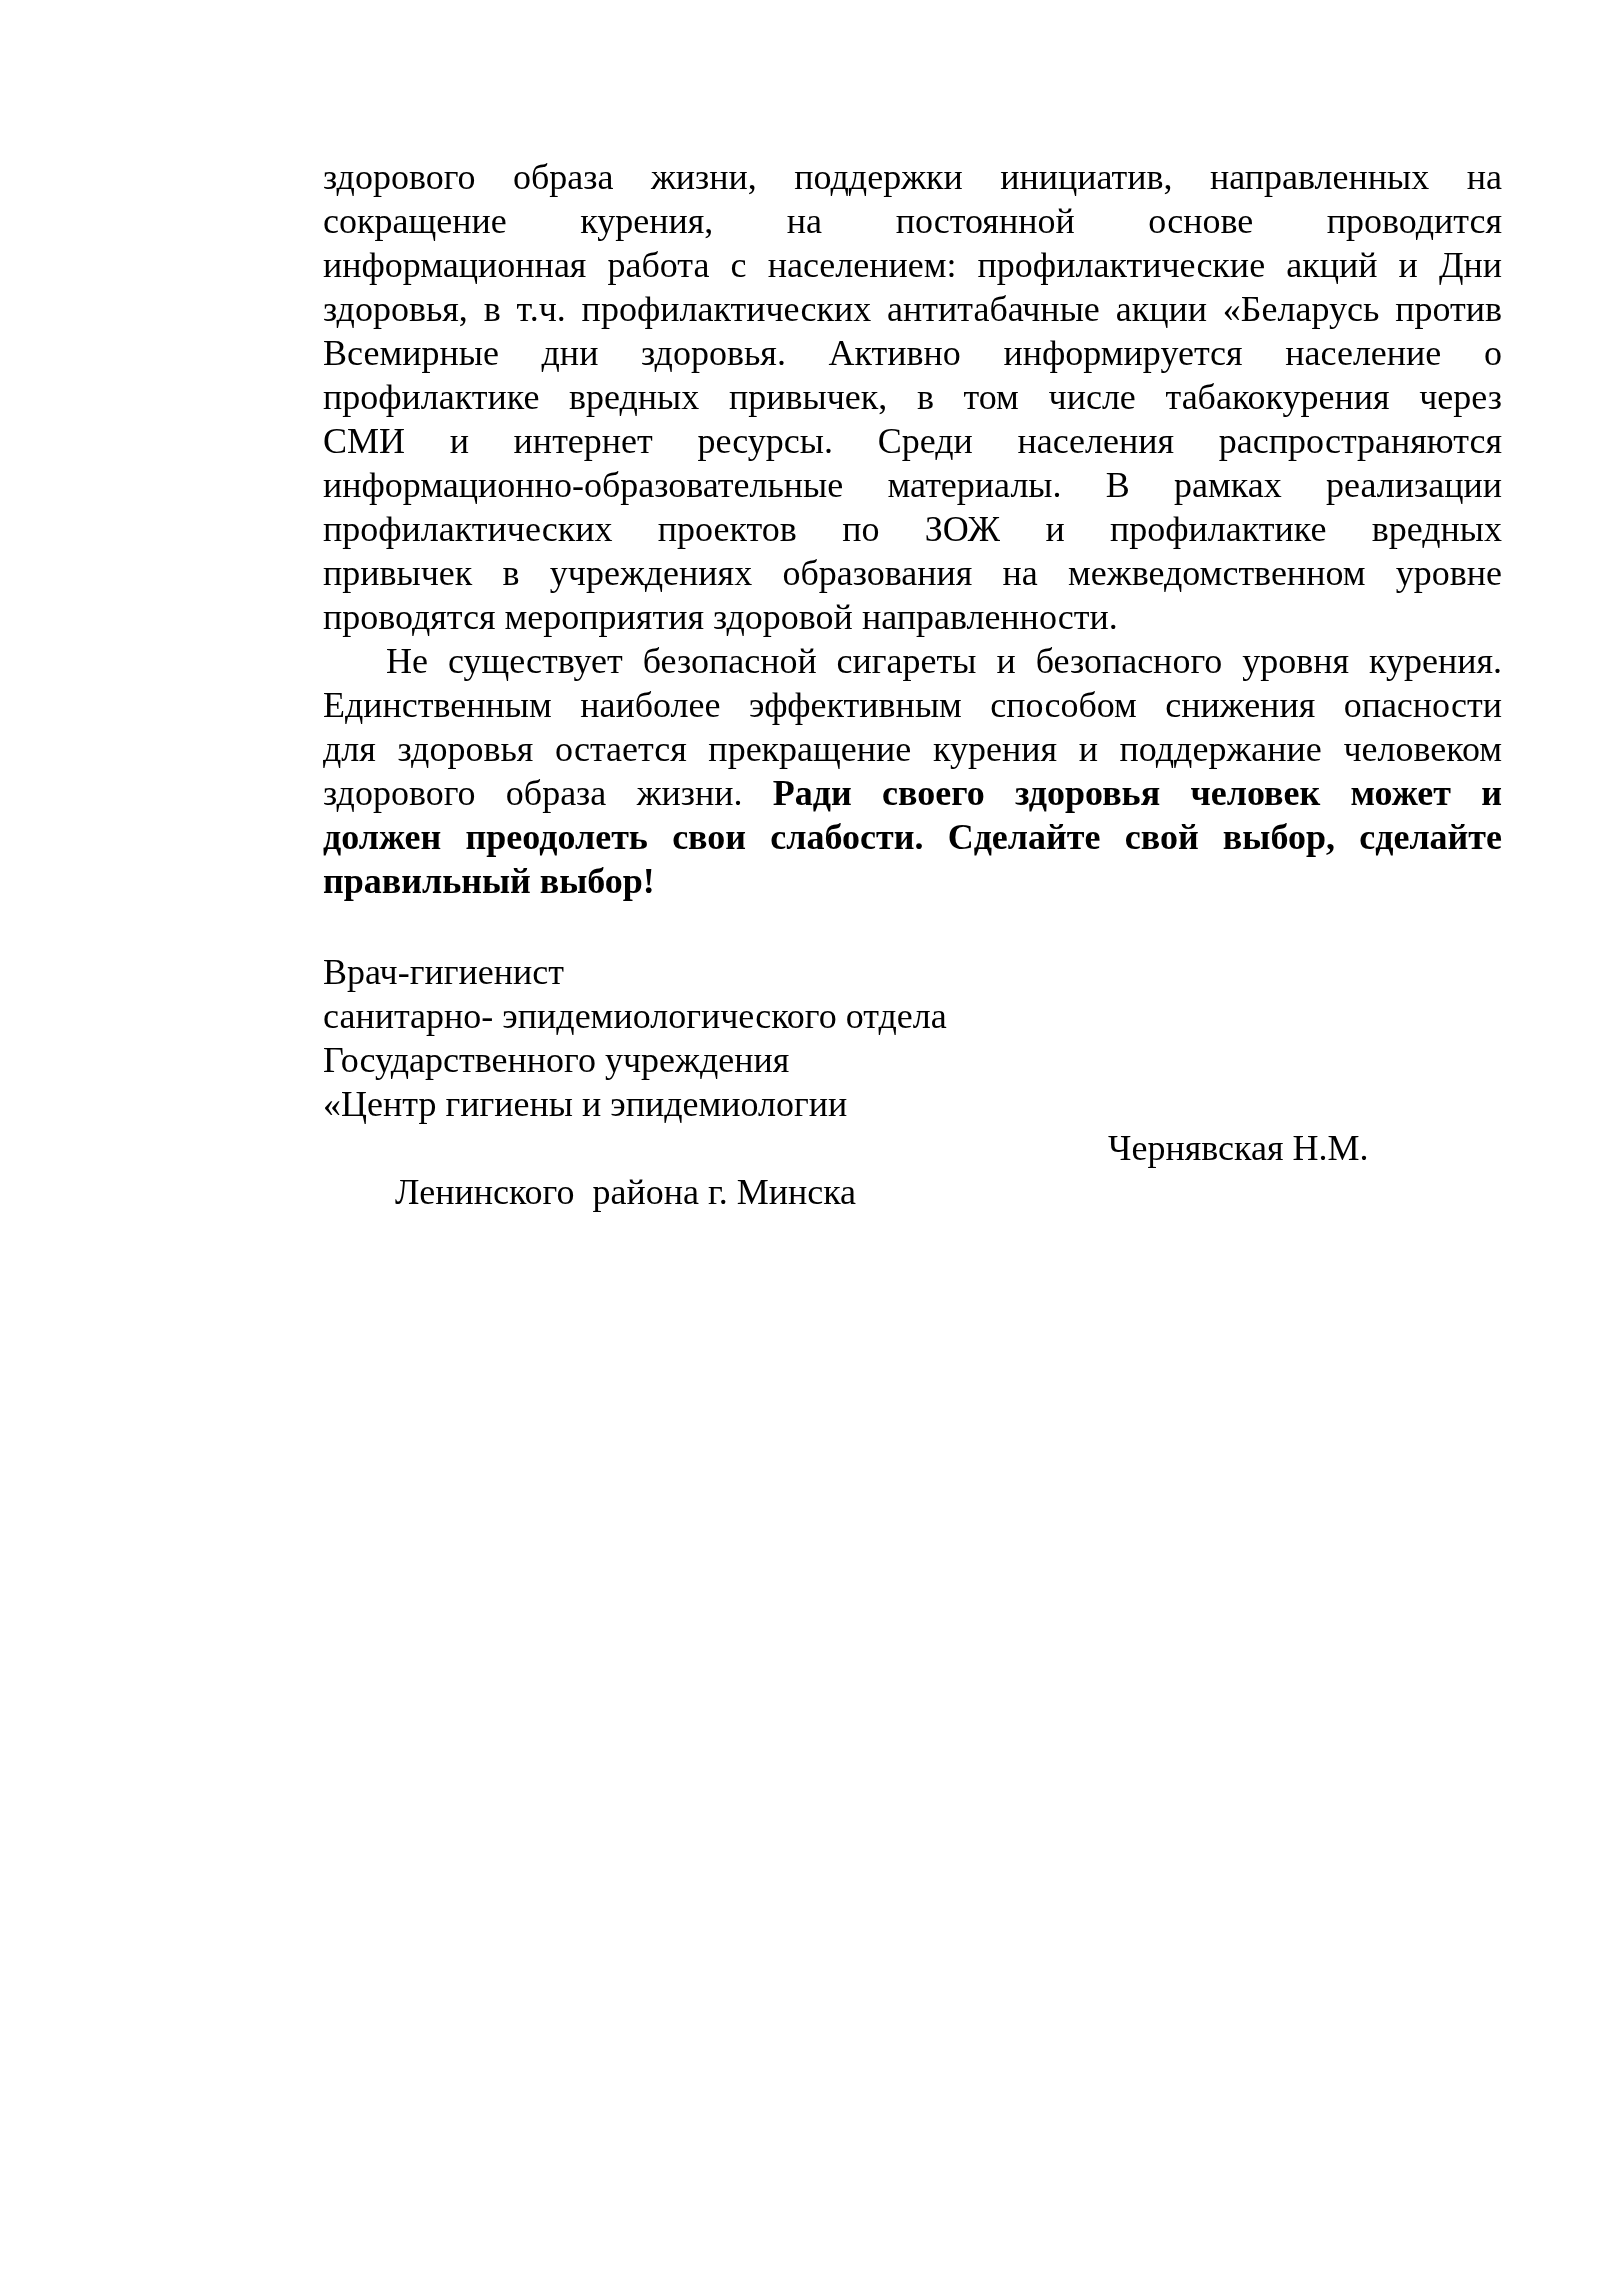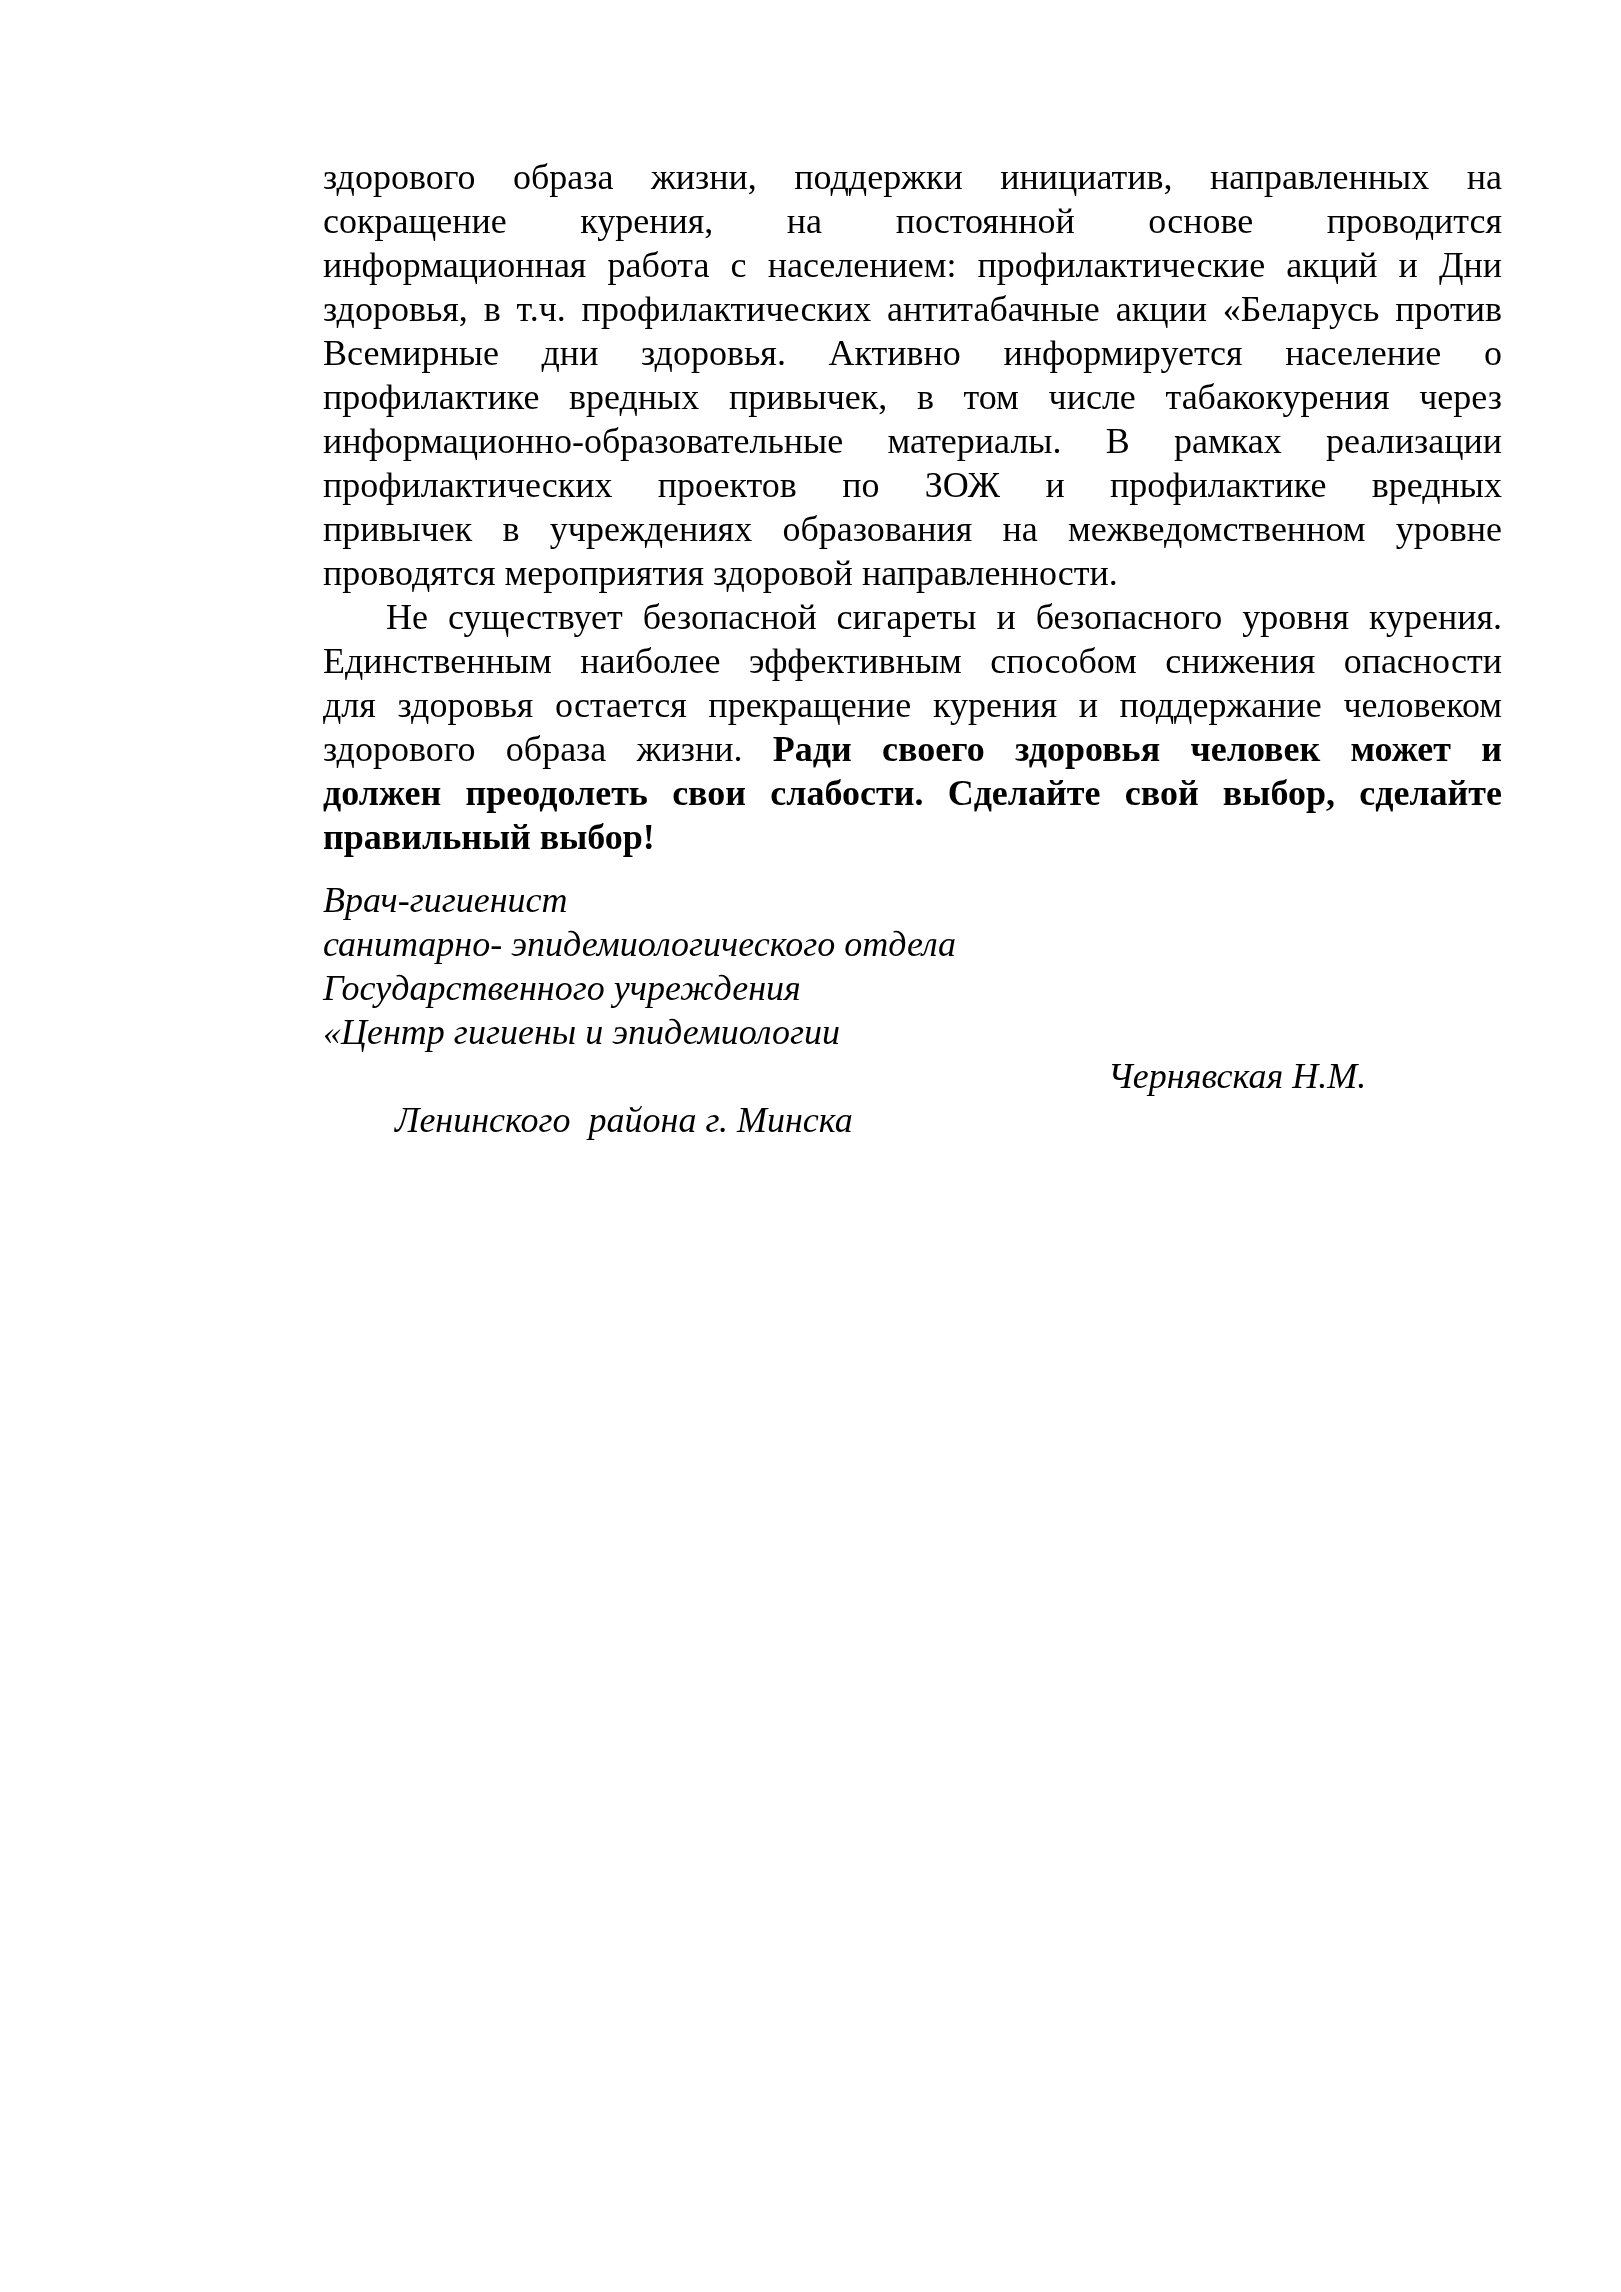--- a/index.html
+++ b/index.html
@@ -32,22 +32,21 @@
     white-space: normal;
   }
   .line.end {
     text-align-last: left;
   }
   .line.indent {
     text-indent: 63px;
   }
   .bold { font-weight: 700; }
   .signature {
-    margin-top: 19px;
-    font-style: italic;
+    margin-top: 47px;
   }
   .sig-line {
     text-align: left;
     white-space: pre-wrap;
   }
   .sig-row { position: relative; }
   .signer {
     position: absolute;
     left: 785px;
     top: 0;
@@ -60,20 +59,21 @@
 <div class="page">
   <div class="text-block">
 
     <div class="para">
       <div class="line">здорового образа жизни, поддержки инициатив, направленных на</div>
       <div class="line">сокращение курения, на постоянной основе проводится</div>
       <div class="line">информационная работа с населением: профилактические акций и Дни</div>
       <div class="line">здоровья, в т.ч. профилактических антитабачные акции «Беларусь против</div>
       <div class="line">Всемирные дни здоровья. Активно информируется население о</div>
       <div class="line">профилактике вредных привычек, в том числе табакокурения через</div>
+      <div class="line">СМИ и интернет ресурсы. Среди населения распространяются</div>
       <div class="line">информационно-образовательные материалы. В рамках реализации</div>
       <div class="line">профилактических проектов по ЗОЖ и профилактике вредных</div>
       <div class="line">привычек в учреждениях образования на межведомственном уровне</div>
       <div class="line end">проводятся мероприятия здоровой направленности.</div>
     </div>
 
     <div class="para">
       <div class="line indent">Не существует безопасной сигареты и безопасного уровня курения.</div>
       <div class="line">Единственным наиболее эффективным способом снижения опасности</div>
       <div class="line">для здоровья остается прекращение курения и поддержание человеком</div>

